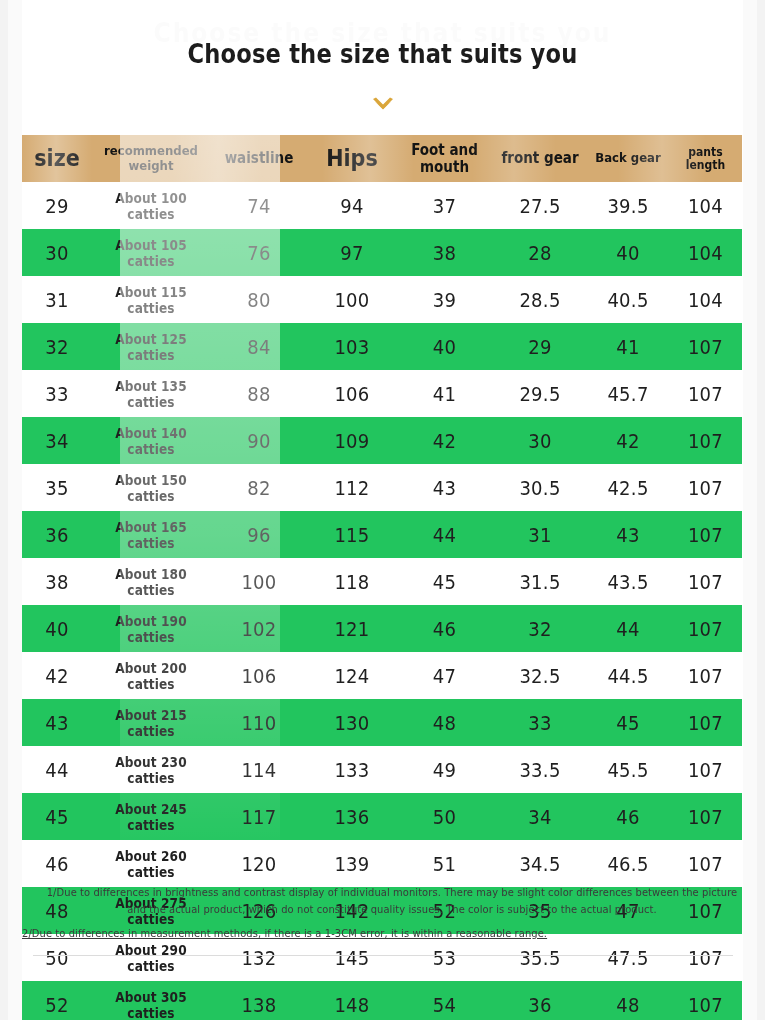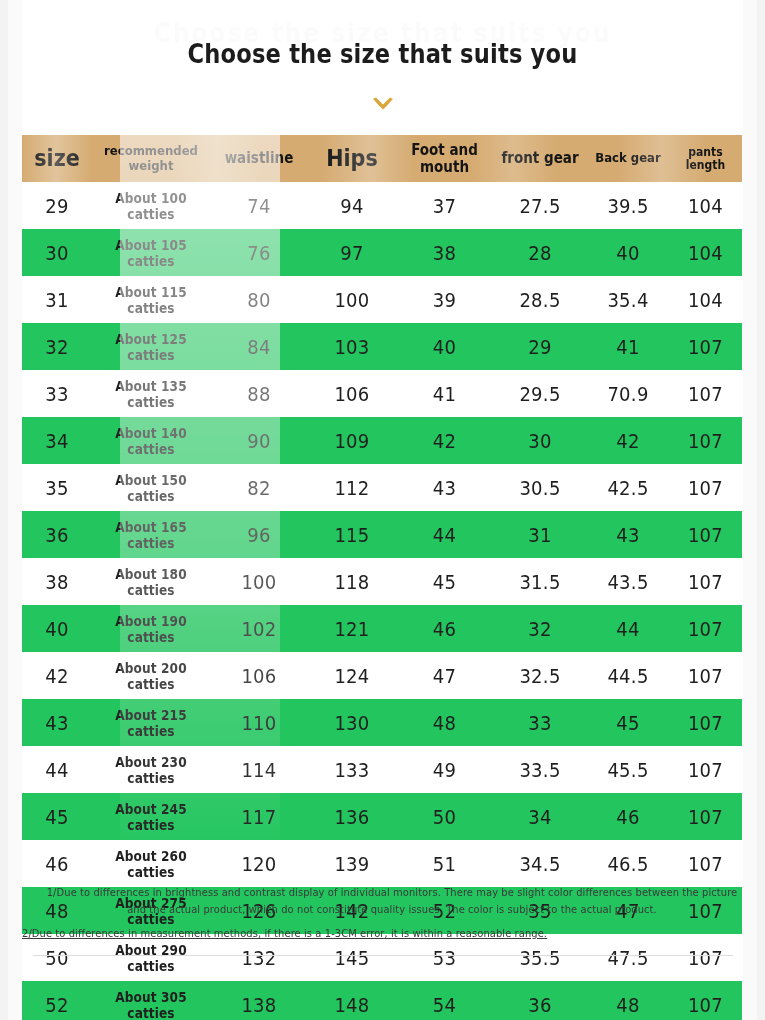--- a/index.html
+++ b/index.html
@@ -217,41 +217,41 @@
           <td class="num">40</td>
           <td class="num">104</td>
         </tr>
         <tr class="odd">
           <td class="num">31</td>
           <td class="rec">About 115 catties</td>
           <td class="num">80</td>
           <td class="num">100</td>
           <td class="num">39</td>
           <td class="num">28.5</td>
-          <td class="num">35.4</td>
+          <td class="num">40.5</td>
           <td class="num">104</td>
         </tr>
         <tr class="even">
           <td class="num">32</td>
           <td class="rec">About 125 catties</td>
           <td class="num">84</td>
           <td class="num">103</td>
           <td class="num">40</td>
           <td class="num">29</td>
           <td class="num">41</td>
           <td class="num">107</td>
         </tr>
         <tr class="odd">
           <td class="num">33</td>
           <td class="rec">About 135 catties</td>
           <td class="num">88</td>
           <td class="num">106</td>
           <td class="num">41</td>
           <td class="num">29.5</td>
-          <td class="num">70.9</td>
+          <td class="num">45.7</td>
           <td class="num">107</td>
         </tr>
         <tr class="even">
           <td class="num">34</td>
           <td class="rec">About 140 catties</td>
           <td class="num">90</td>
           <td class="num">109</td>
           <td class="num">42</td>
           <td class="num">30</td>
           <td class="num">42</td>

